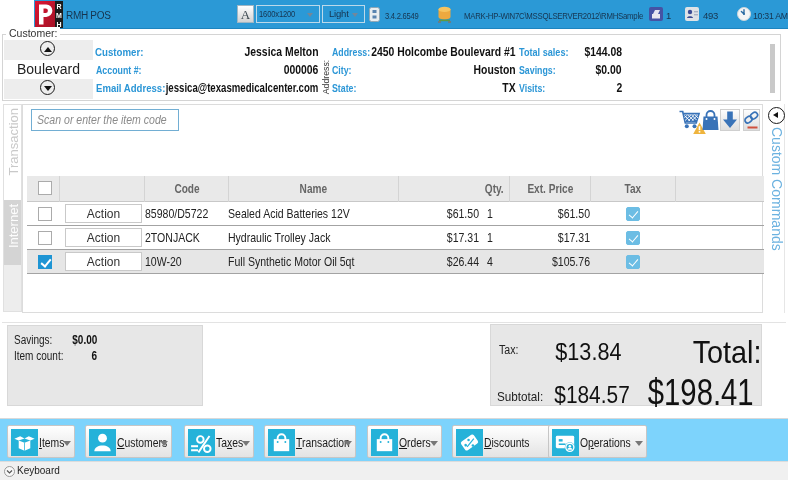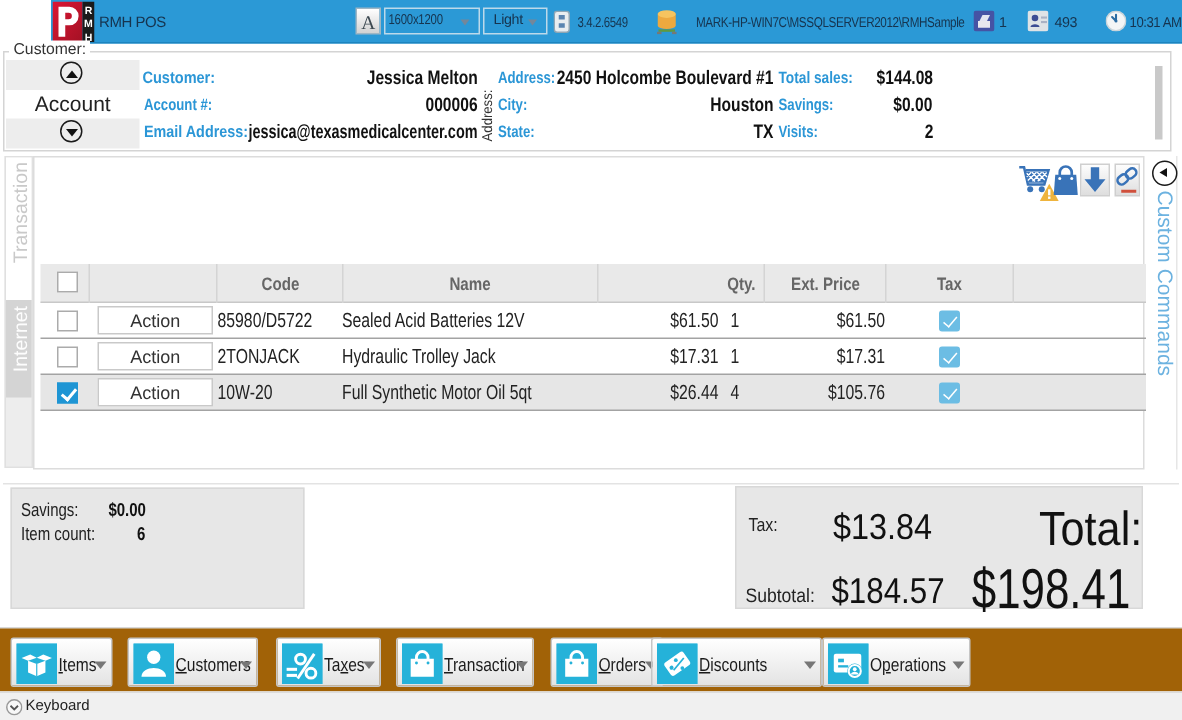--- a/index.html
+++ b/index.html
@@ -63,21 +63,21 @@
 .cell { position:absolute; top:0; height:24px; line-height:24px; white-space:nowrap; font-size:13.5px; transform:scaleX(0.78); transform-origin:0 50%; }
 .cell.cr { transform-origin:100% 50%; text-align:right; }
 
 
 #sumL { position:absolute; left:7px; top:325px; width:196px; height:81px; background:#e7e7e7; border:1px solid #d8d8d8; }
 #sumR { position:absolute; left:490px; top:324px; width:272px; height:82px; background:#e7e7e7; border:1px solid #d8d8d8; }
 #sumL .lab { position:absolute; font-size:12.5px; color:#222; transform:scaleX(0.8); transform-origin:0 50%; white-space:nowrap; }
 #sumL .val { position:absolute; font-size:12.5px; font-weight:bold; color:#111; transform:scaleX(0.8); transform-origin:100% 50%; }
 
 
-#toolbar { position:absolute; left:0; top:418px; width:788px; height:43px; background:#a16207; border-top:1px solid #d9d9d9;text-align:right; }
+#toolbar { position:absolute; left:0; top:418px; width:788px; height:43px; background:#7dd3fc; border-top:1px solid #d9d9d9;text-align:right; }
 .tbtn { position:absolute; top:6px; height:33px; background:linear-gradient(#ffffff,#e3e3e3); border:1px solid #c6c6c6; border-radius:2px; }
 .tbtn .ic { position:absolute; left:3px; top:2.5px; width:27px; height:27px; background:#25b2d9; }
 .tbtn .lb { position:absolute; left:31px; top:10px; font-size:12.5px; color:#1b1b1b; white-space:nowrap; transform:scaleX(0.83); transform-origin:0 50%; }
 .tbtn .tri { position:absolute; right:3px; top:15px; width:0; height:0; border-left:4px solid transparent; border-right:4px solid transparent; border-top:5px solid #777; }
 u { text-decoration:underline; }
 
 
 #statusbar { position:absolute; left:0; top:461px; width:788px; height:19px; background:#f0f0f0; border-top:1px solid #dcdcdc; }
 #statusbar .txt { position:absolute; left:17px; top:3px; font-size:10px; color:#222; }
 </style>
@@ -144,21 +144,21 @@
 </div>
 <div id="custfs"></div>
 <div id="custlegend">Customer:</div>
 <div id="custcontent">
   <div class="selcol">
     <div class="selbtn">
           <div class="circ">
             <div class="t-up"></div>
           </div>
         </div>
-    <div class="selmid">Account</div>
+    <div class="selmid">Boulevard</div>
     <div class="selbtn">
           <div class="circ">
             <div class="t-dn"></div>
           </div>
         </div>
   </div>
   <div class="blbl" style="left:93px;top:9px;transform:scaleX(0.88)">Customer:</div>
   <div class="blbl" style="left:94px;top:27px">Account #:</div>
   <div class="blbl" style="left:94px;top:45px;transform:scaleX(0.87)">Email Address:</div>
   <div class="bval" style="right:463px;top:7px">Jessica Melton</div>
@@ -181,20 +181,21 @@
 </div>
 <div id="lstrip">
   <div id="ltab1">
         <div class="vtext">Transaction</div>
       </div>
   <div id="ltab2">
         <div class="vtext">Internet</div>
       </div>
 </div>
 <div id="panel">
+  <div id="scanbox"><span class="sqz" style="transform:scaleX(0.88)">Scan or enter the item code</span></div>
   <svg class="abs" style="left:656px;top:5px" width="28" height="25" viewBox="0 0 28 25">
     <path d="M0.5 1.5 h3.2 l2.6 11.5 h10.9 l2.8 -9.5 h-15" fill="none" stroke="#3973b8" stroke-width="1.7"></path>
     <path d="M5 4.5 h14.4 l-2.2 7.4 h-10.5 z" fill="#3973b8"></path>
     <path d="M5.5 5.5 l5.5 5.5 M9 4.8 l5.5 5.7 M12.5 4.8 l5 5.2 M16 4.8 l3 3.2 M18.8 5 l-6 5.8 M15.5 4.8 l-6.2 6 M12 4.8 l-5.8 5.6 M8.5 4.8 l-3 3" stroke="#fff" stroke-width="0.9"></path>
     <circle cx="7.8" cy="16.2" r="2" fill="#3973b8"></circle>
     <circle cx="15.5" cy="16.2" r="2" fill="#3973b8"></circle>
     <path d="M14.2 24 l6.3 -11.5 l6.3 11.5 z" fill="#efb43d"></path>
     <rect x="19.7" y="16.2" width="1.6" height="4" fill="#fff"></rect>
         <rect x="19.7" y="21" width="1.6" height="1.6" fill="#fff"></rect>
   </svg>
@@ -325,21 +326,21 @@
     <svg class="ic" viewBox="0 0 28 28">
           <rect width="28" height="28" fill="#25b2d9"></rect>
       <path d="M6 10.5 h16 v12.5 h-16 z" fill="#fff"></path>
       <path d="M10 13 v-3.5 a4 4 0 0 1 8 0 v3.5" fill="none" stroke="#fff" stroke-width="2"></path>
       <circle cx="10" cy="13.5" r="1" fill="#25b2d9"></circle>
           <circle cx="18" cy="13.5" r="1" fill="#25b2d9"></circle>
     </svg>
     <div class="lb"><u>O</u>rders</div>
         <div class="tri"></div>
   </div>
-  <div class="tbtn" style="left:434px;width:114px">
+  <div class="tbtn" style="left:452px;width:114px">
     <svg class="ic" viewBox="0 0 28 28">
           <rect width="28" height="28" fill="#25b2d9"></rect>
       <g transform="rotate(-35 14 14)">
         <rect x="6" y="8.5" width="16" height="11" rx="2" fill="#fff"></rect>
         <circle cx="9.2" cy="14" r="1.4" fill="#25b2d9"></circle>
       </g>
       <circle cx="13" cy="11.5" r="1.3" fill="#25b2d9"></circle>
       <circle cx="17.5" cy="17" r="1.3" fill="#25b2d9"></circle>
       <path d="M18.5 10 l-7 8.5" stroke="#25b2d9" stroke-width="1.2"></path>
     </svg>

